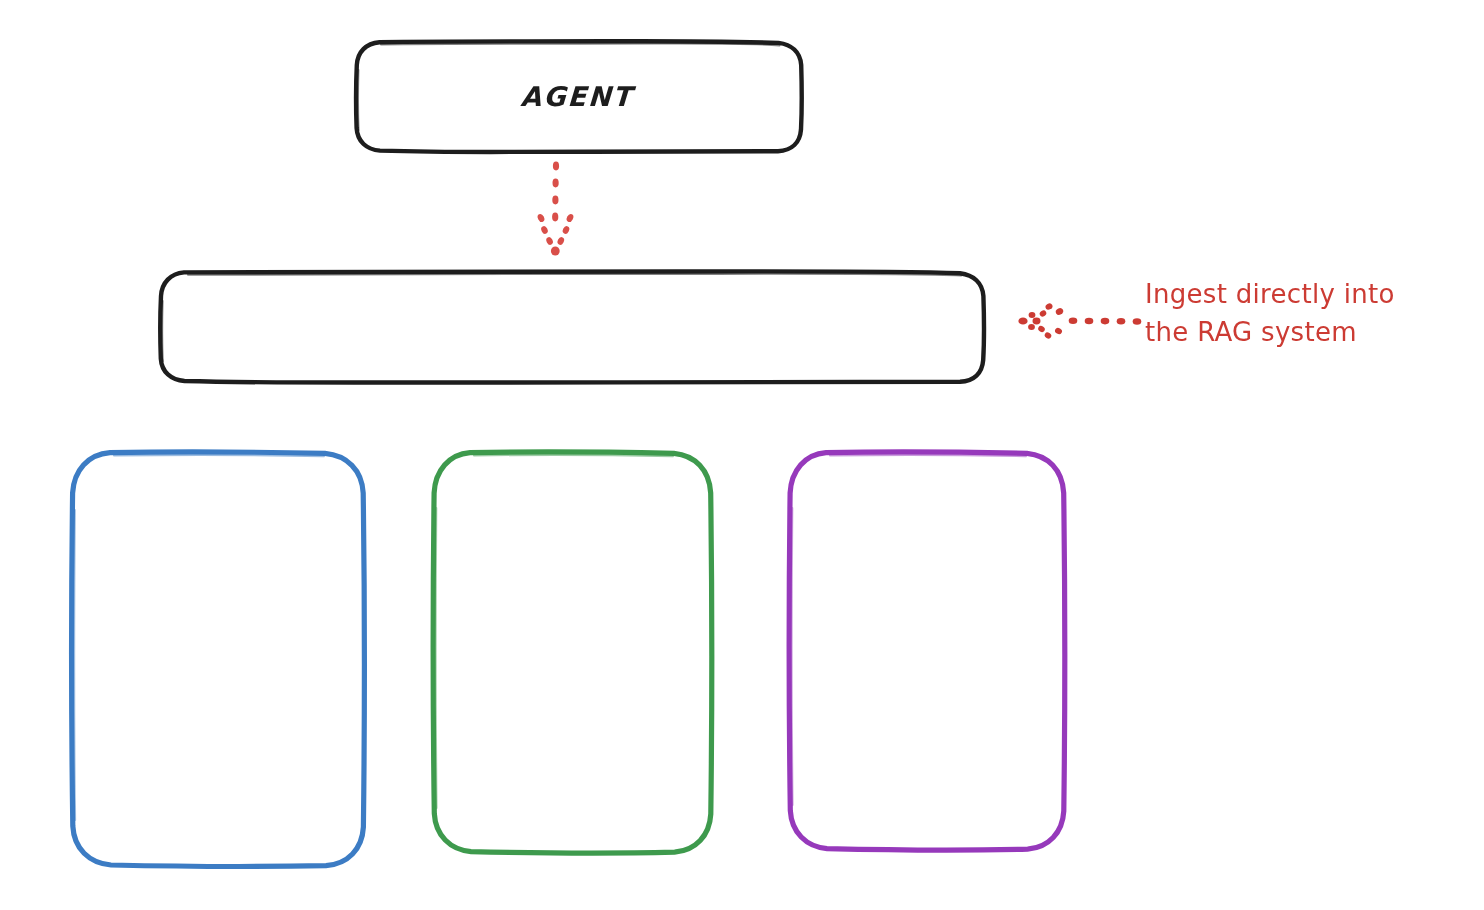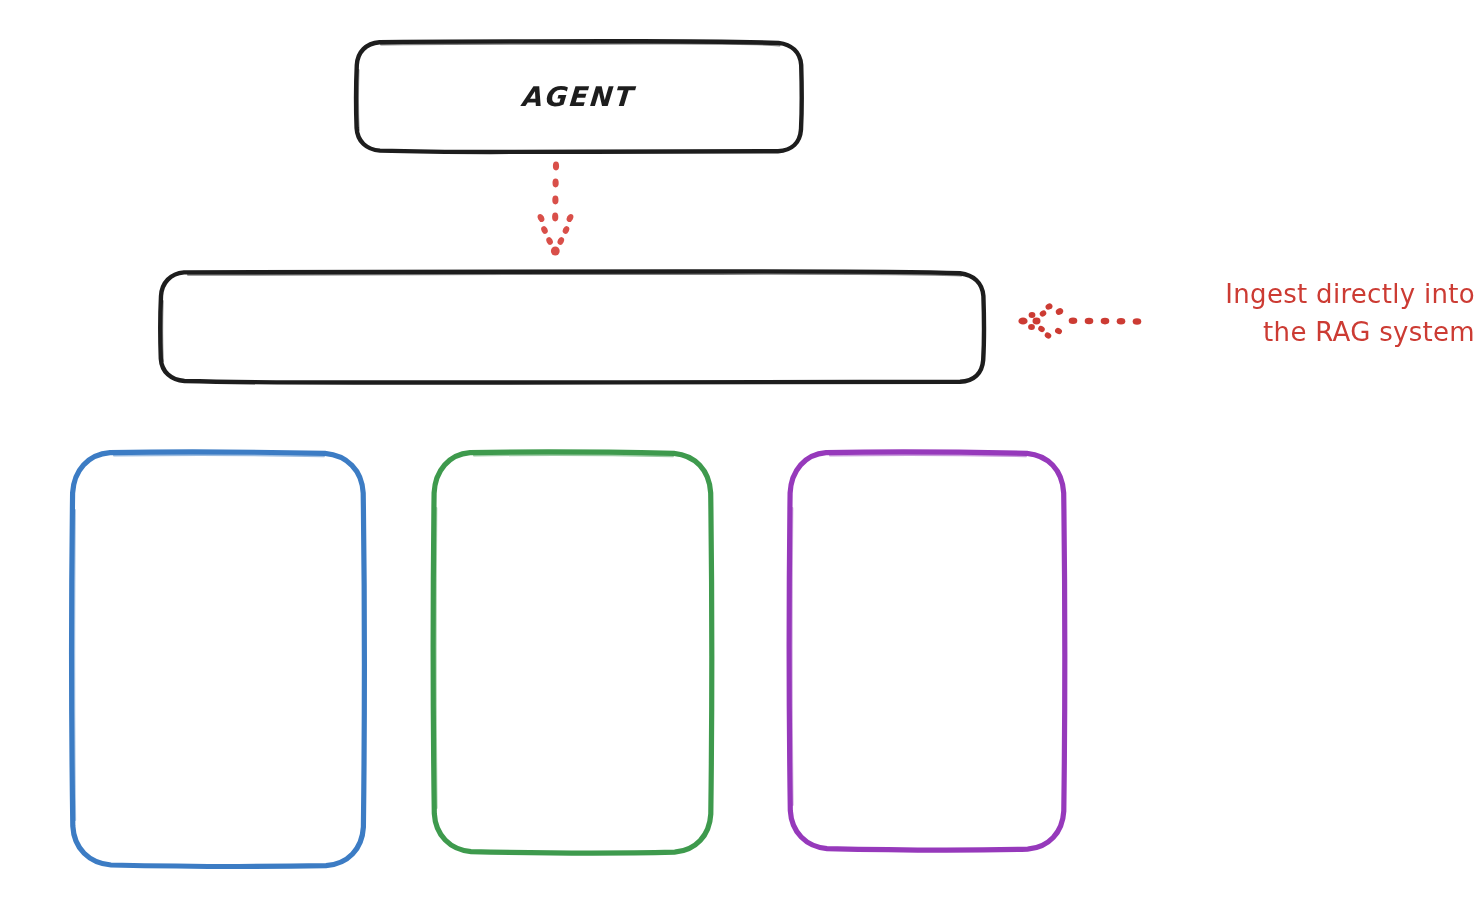--- a/index.html
+++ b/index.html
@@ -123,21 +123,21 @@
   
   #ingest-annotation {
     position: absolute;
     left: 1145px;
     top: 276px;
     width: 330px;
     color: #cc3b33;
     font-size: 26px;
     line-height: 1.45;
     white-space: pre-line;
-    text-align: right;
+    text-align: left;
     letter-spacing: 0.3px;
   }
 </style>
 </head>
 <body>
 
 <div id="canvas">
 
   <div class="node" id="agent-node">
     <svg class="sketch-border" viewBox="0 0 448 113" preserveAspectRatio="none">

